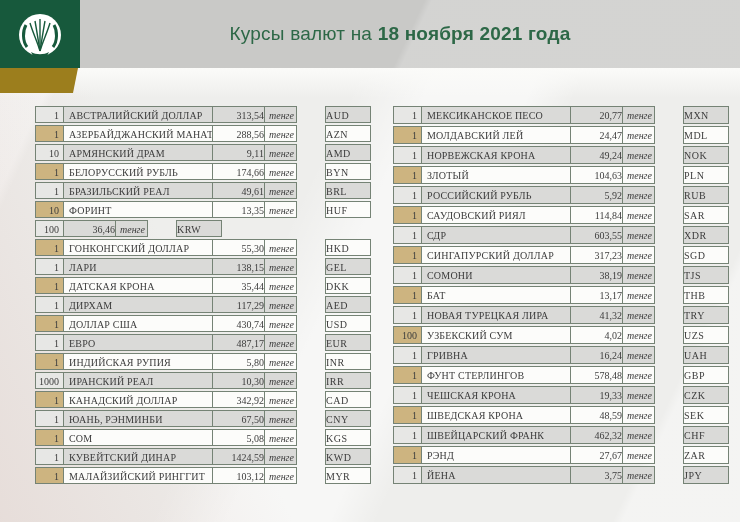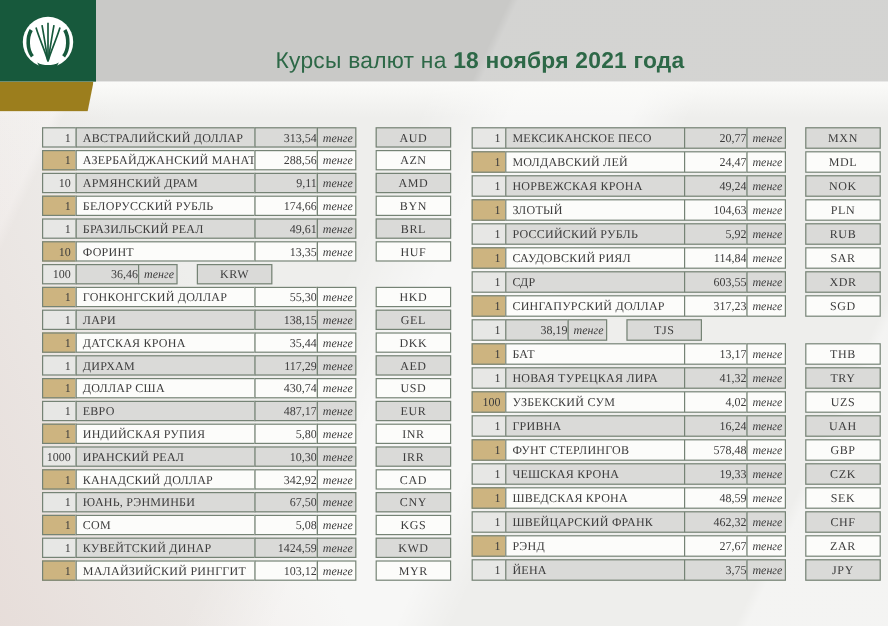--- a/index.html
+++ b/index.html
@@ -28,21 +28,21 @@
     position:absolute;left:0;top:0;width:80px;height:68px;
     background:var(--logo-green,#17593c);
     display:flex;align-items:center;justify-content:center;
   }
   .gold-bar{
     position:absolute;left:0;top:68px;width:78px;height:25px;
     background:var(--logo-gold,#9c7e1d);
     clip-path:polygon(0 0,78px 0,73px 25px,0 25px);
   }
   .page-title{
-    position:absolute;left:80px;top:18px;width:640px;height:68px;
+    position:absolute;left:80px;top:0;width:640px;height:68px;
     display:flex;align-items:center;justify-content:center;
     font-family:"Liberation Sans", sans-serif;
     font-size:19px;color:var(--title-green,#2d6847);
     letter-spacing:.2px;white-space:pre;
   }
   .page-title b{font-weight:bold;}
   
   .rate-table{position:absolute;top:106px;}
   #table-left{left:35px;}
   #table-right{left:393px;}
@@ -51,21 +51,21 @@
   #table-right .row .cell{height:18px;line-height:18px;}
   .cell{
     box-sizing:border-box;border:1px solid var(--border,#758375);
     overflow:hidden;white-space:nowrap;background:var(--row-even-bg,#dadad8);
   }
   .cell + .cell{margin-left:-1px;}
   .cell.qty {width:29px;text-align:right;padding-right:4px;background:var(--qty-even-bg,#e7e7e5);}
   .cell.name{width:150px;text-align:left;padding-left:5px;letter-spacing:.2px;}
   .cell.rate{width:53px;text-align:right;padding-right:0;}
   .cell.unit{width:33px;text-align:left;padding-left:4px;font-style:italic;}
-  .cell.code{width:63px;text-align:center;margin-left:16px;letter-spacing:.5px;}
+  .cell.code{width:46px;margin-left:28px;letter-spacing:.5px;}
   .row.odd .cell{background:var(--row-odd-bg,#fcfcfa);}
   .row.odd .cell.qty{background:var(--qty-odd-bg,#cdb480);}
 </style>
 </head>
 <body>
 
 <div id="app">
 
   <div class="header-bar"></div>
   <div class="white-strip"></div>
@@ -284,20 +284,21 @@
       </div>
       <div class="row odd">
         <div class="cell qty">1</div>
         <div class="cell name">СИНГАПУРСКИЙ ДОЛЛАР</div>
         <div class="cell rate">317,23</div>
         <div class="cell unit">тенге</div>
         <div class="cell code">SGD</div>
       </div>
       <div class="row even">
         <div class="cell qty">1</div>
+        <div class="cell name">СОМОНИ</div>
         <div class="cell rate">38,19</div>
         <div class="cell unit">тенге</div>
         <div class="cell code">TJS</div>
       </div>
       <div class="row odd">
         <div class="cell qty">1</div>
         <div class="cell name">БАТ</div>
         <div class="cell rate">13,17</div>
         <div class="cell unit">тенге</div>
         <div class="cell code">THB</div>

